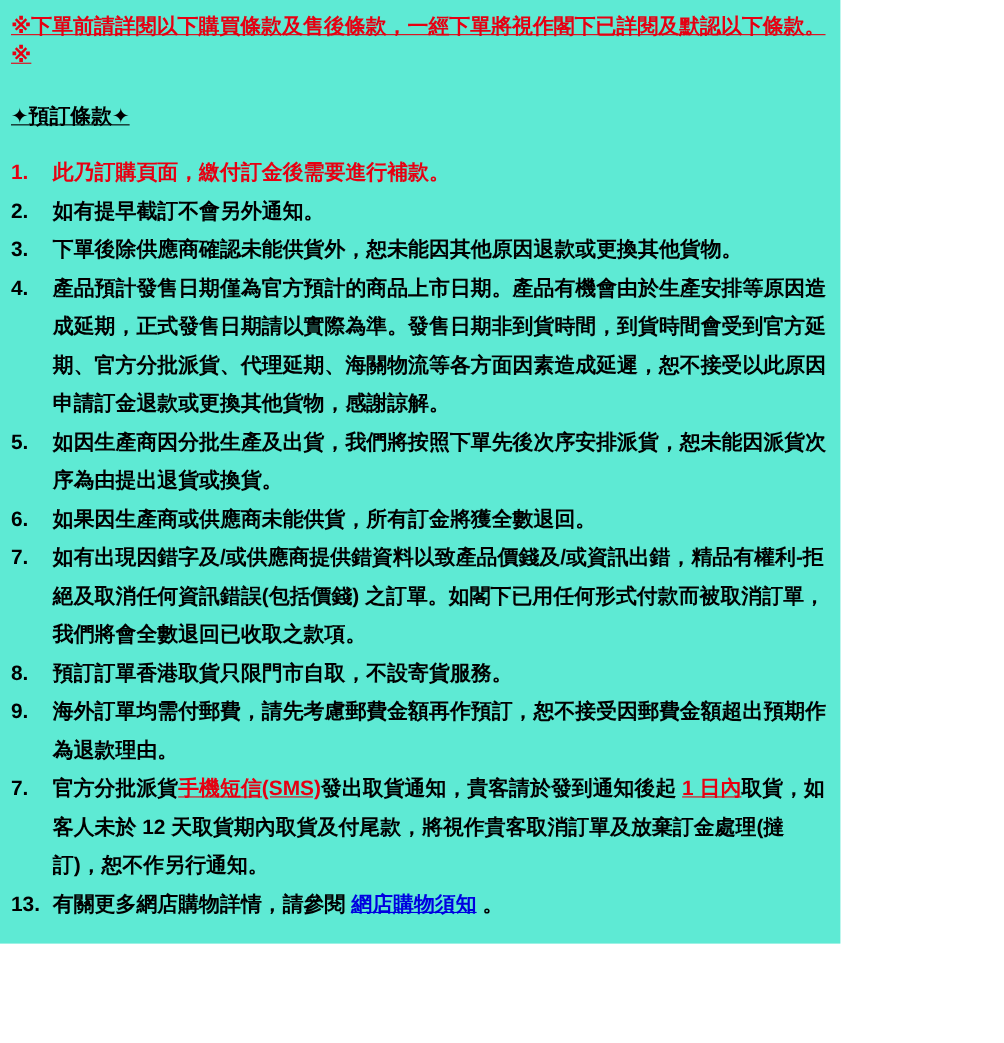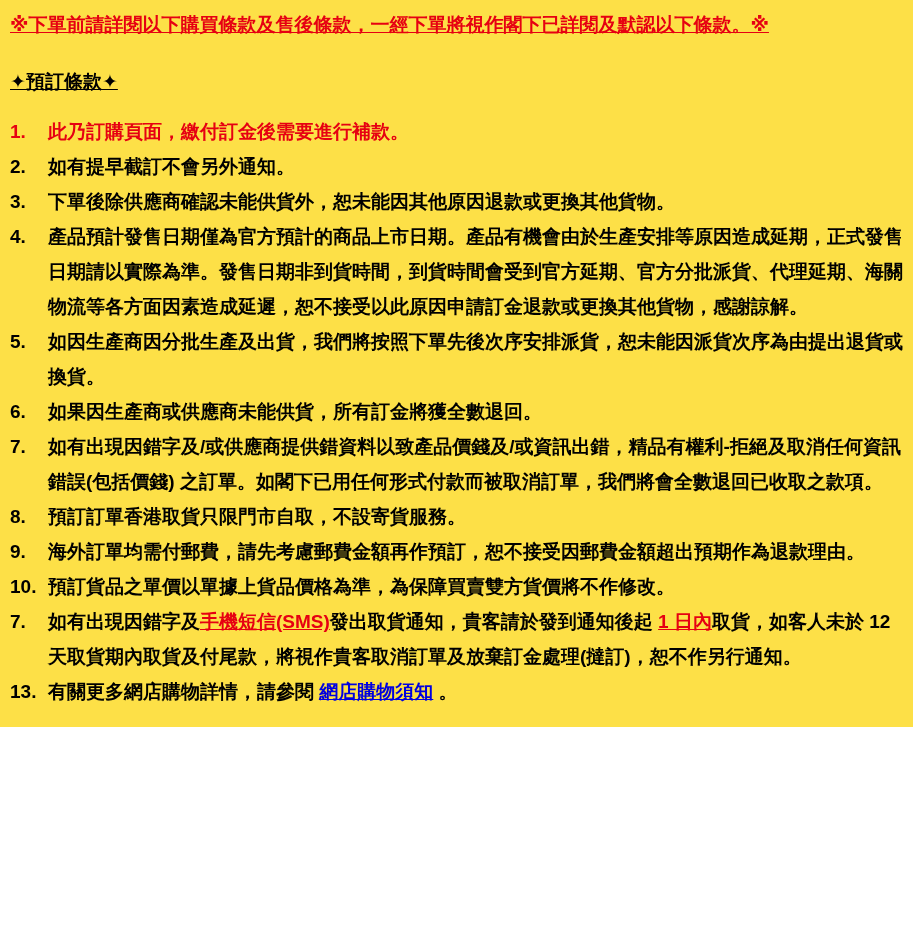--- a/index.html
+++ b/index.html
@@ -6,24 +6,24 @@
     margin: 0;
     padding: 0;
     background: #ffffff;
   }
   body {
     font-family: "Liberation Sans", "DejaVu Sans", sans-serif;
     font-weight: bold;
     color: #000000;
   }
   .page {
-    width: 913px;
+    width: 764px;
     box-sizing: border-box;
     padding: 12px 10px 18px 10px;
-    background: #fde047;
+    background: #5eead4;
   }
   .title {
     color: #e60012;
     font-size: 19px;
     line-height: 1.35;
     text-decoration: underline;
   }
   .section-heading {
     margin-top: 32px;
     font-size: 19px;
@@ -98,25 +98,21 @@
       </div>
       <div class="item">
         <span class="num">8.</span>
         <span class="txt"><span class="">預訂訂單香港取貨只限門市自取，不設寄貨服務。</span></span>
       </div>
       <div class="item">
         <span class="num">9.</span>
         <span class="txt"><span class="">海外訂單均需付郵費，請先考慮郵費金額再作預訂，恕不接受因郵費金額超出預期作為退款理由。</span></span>
       </div>
       <div class="item">
-        <span class="num">10.</span>
-        <span class="txt"><span class="">預訂貨品之單價以單據上貨品價格為準，為保障買賣雙方貨價將不作修改。</span></span>
-      </div>
-      <div class="item">
         <span class="num">7.</span>
-        <span class="txt"><span class="">如有出現因錯字及</span><span class="redu">手機短信(SMS)</span><span class="">發出取貨通知，貴客請於發到通知後起 </span><span class="redu">1 日內</span><span class="">取貨，如客人未於 12 天取貨期內取貨及付尾款，將視作貴客取消訂單及放棄訂金處理(撻訂)，恕不作另行通知。</span></span>
+        <span class="txt"><span class="">官方分批派貨</span><span class="redu">手機短信(SMS)</span><span class="">發出取貨通知，貴客請於發到通知後起 </span><span class="redu">1 日內</span><span class="">取貨，如客人未於 12 天取貨期內取貨及付尾款，將視作貴客取消訂單及放棄訂金處理(撻訂)，恕不作另行通知。</span></span>
       </div>
       <div class="item">
         <span class="num">13.</span>
         <span class="txt"><span class="">有關更多網店購物詳情，請參閱 </span><a class="link">網店購物須知</a><span class=""> 。</span></span>
       </div>
     </div>
 </div>
 
 </body></html>

